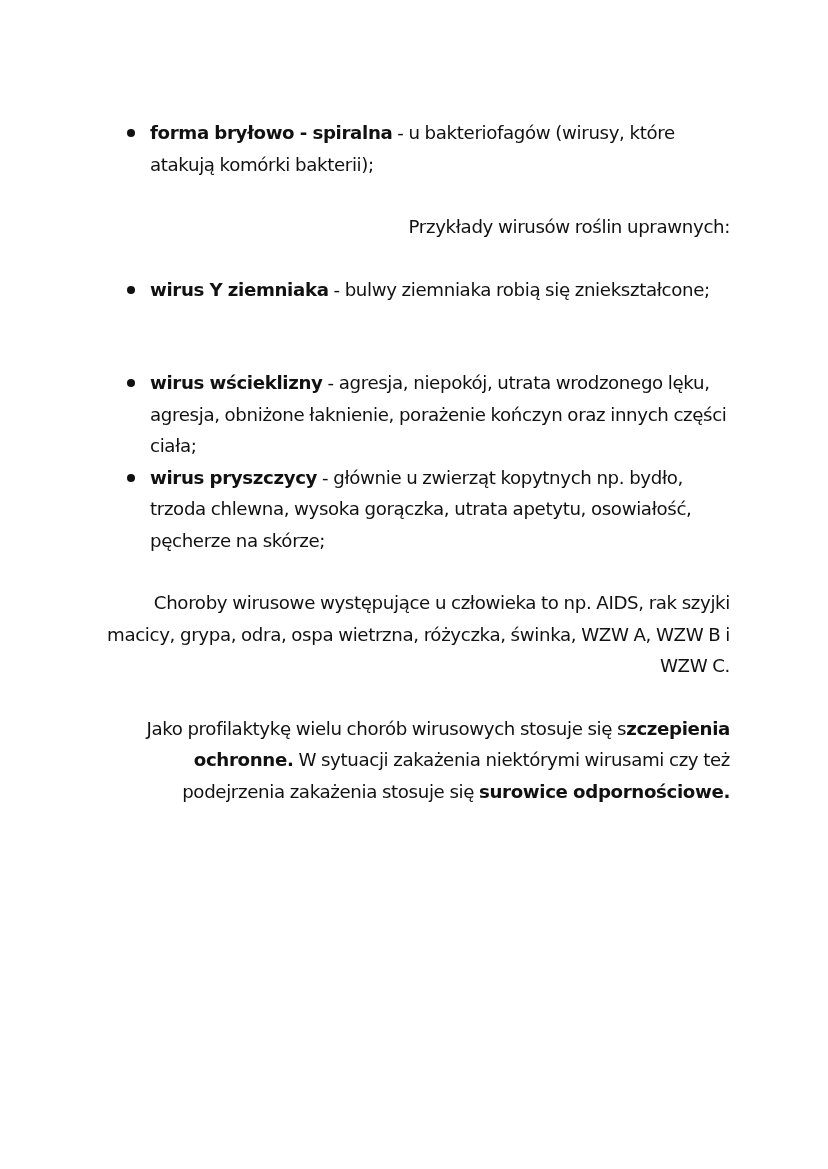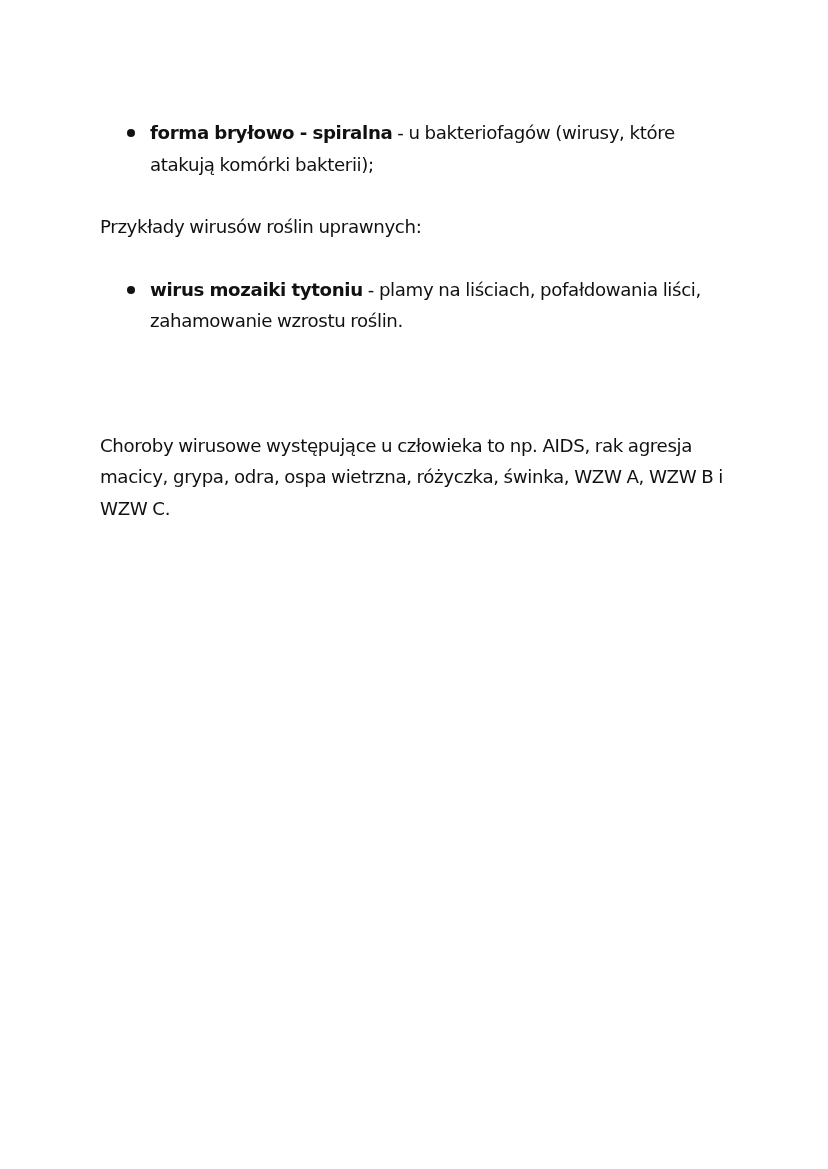--- a/index.html
+++ b/index.html
@@ -51,20 +51,21 @@
       width: 8px;
       height: 8px;
       border-radius: 50%;
       background: #111111;
     }
     .term {
       font-weight: bold;
     }
     p.para {
       margin: 0;
+      text-align: right;
     }
     .gap-after-list { height: 31px; }
     .gap-after-heading { height: 31px; }
     .gap-after-para { height: 31px; }
   </style>
 </head>
 <body>
 
 <div class="page">
   <div class="content">
@@ -76,31 +77,40 @@
       </li>
     </ul>
 
     <div class="gap-after-list"></div>
 
     <p class="para">Przykłady wirusów roślin uprawnych:</p>
     <div class="gap-after-heading"></div>
     <ul class="bullets">
       <li>
         <span class="bullet-dot"></span>
-        <span class="term">wirus mozaiki tytoniu</span><span> - plamy na liściach, pofałdowania liści, zahamowanie wzrostu roślin.</span>
+        <span class="term">wirus Y ziemniaka</span><span> - bulwy ziemniaka robią się zniekształcone;</span>
       </li>
     </ul>
 
     <div class="gap-after-list"></div>
 
     <div class="gap-after-heading"></div>
     <ul class="bullets">
+      <li>
+        <span class="bullet-dot"></span>
+        <span class="term">wirus wścieklizny</span><span> - agresja, niepokój, utrata wrodzonego lęku, agresja, obniżone łaknienie, porażenie kończyn oraz innych części ciała;</span>
+      </li>
+      <li>
+        <span class="bullet-dot"></span>
+        <span class="term">wirus pryszczycy</span><span> - głównie u zwierząt kopytnych np. bydło, trzoda chlewna, wysoka gorączka, utrata apetytu, osowiałość, pęcherze na skórze;</span>
+      </li>
     </ul>
 
     <div class="gap-after-list"></div>
 
-    <p class="para">Choroby wirusowe występujące u człowieka to np. AIDS, rak agresja macicy, grypa, odra, ospa wietrzna, różyczka, świnka, WZW A, WZW B i WZW C.</p>
+    <p class="para">Choroby wirusowe występujące u człowieka to np. AIDS, rak szyjki macicy, grypa, odra, ospa wietrzna, różyczka, świnka, WZW A, WZW B i WZW C.</p>
 
     <div class="gap-after-para"></div>
 
+    <p class="para"><span>Jako profilaktykę wielu chorób wirusowych stosuje się s</span><span class="term">zczepienia ochronne.</span><span> W sytuacji zakażenia niektórymi wirusami czy też podejrzenia zakażenia stosuje się </span><span class="term">surowice odpornościowe.</span></p>
 
   </div>
 </div>
 
 </body></html>

